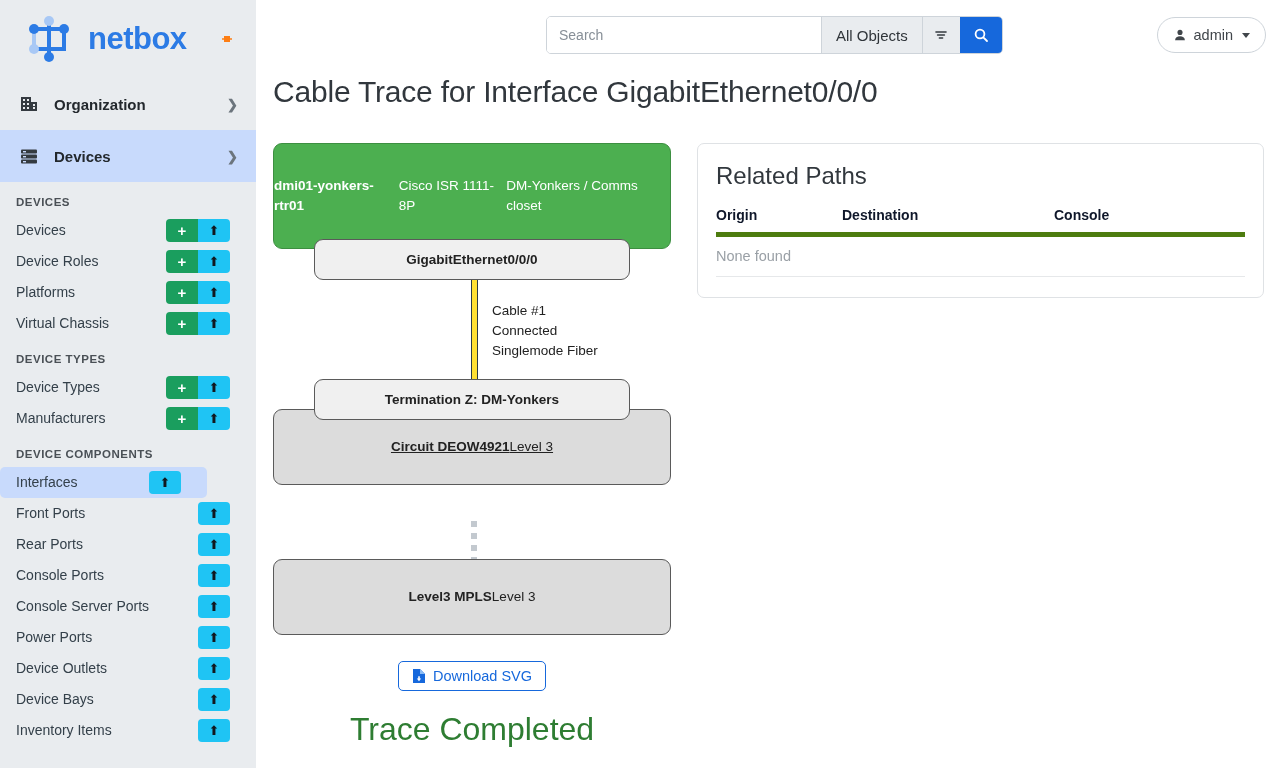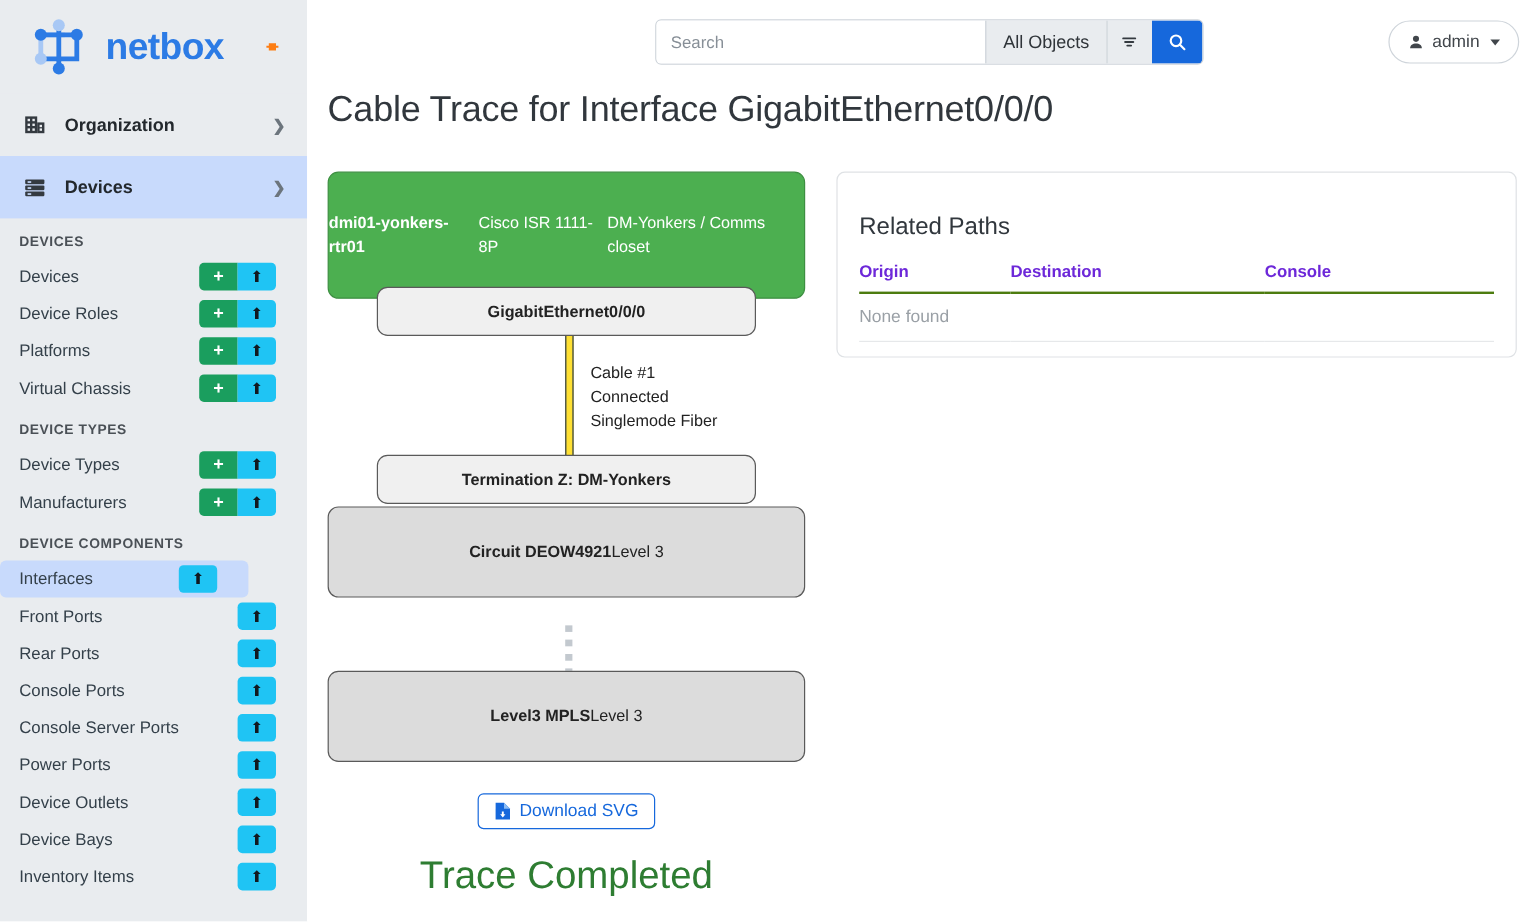--- a/index.html
+++ b/index.html
@@ -235,21 +235,21 @@
   .node.termination .n-title { font-size: 13.5px; }
   .node.circuit {
     background: #dcdcdc;
     left: 0;
     width: 398px;
     color: #222;
   }
 
   #n-iface { top: 96px; }
   #n-termz { top: 236px; }
-  #n-circuit { top: 279px; height: 76px; }
+  #n-circuit { top: 266px; height: 76px; text-decoration: underline; }
   #n-terma { top: 336px; }
   #n-provider { top: 416px; height: 76px; }
 
   .cable-line {
     position: absolute;
     left: 198px;
     top: 137px;
     width: 7px;
     height: 100px;
     background: #ffe033;
@@ -306,33 +306,33 @@
   
   .card {
     width: 568px;
     border: 1px solid #dfe2e5;
     border-radius: 7px;
     background: #fff;
     padding: 16px 18px 22px 18px;
     height: 155px;
   }
   .card-title {
-    font-size: 20px;
+    font-size: 24px;
     color: #31373d;
-    margin: 18px 0 17px 0;
+    margin: 2px 0 17px 0;
     font-weight: normal;
   }
   table.paths { width: 100%; border-collapse: collapse; }
   table.paths th {
     text-align: left;
     font-size: 14px;
     font-weight: bold;
-    color: #6d28d9;
+    color: #0f172a;
     padding: 0 0 9px 0;
-    border-bottom: 2px solid #4d7c0f;
+    border-bottom: 5px solid #4d7c0f;
   }
   table.paths th.c1 { width: 126px; }
   table.paths th.c2 { width: 212px; }
   table.paths td {
     padding: 11px 0 12px 0;
     font-size: 14.5px;
     color: #9aa0a6;
     border-bottom: 1px solid #e6e8ea;
   }
 </style>

